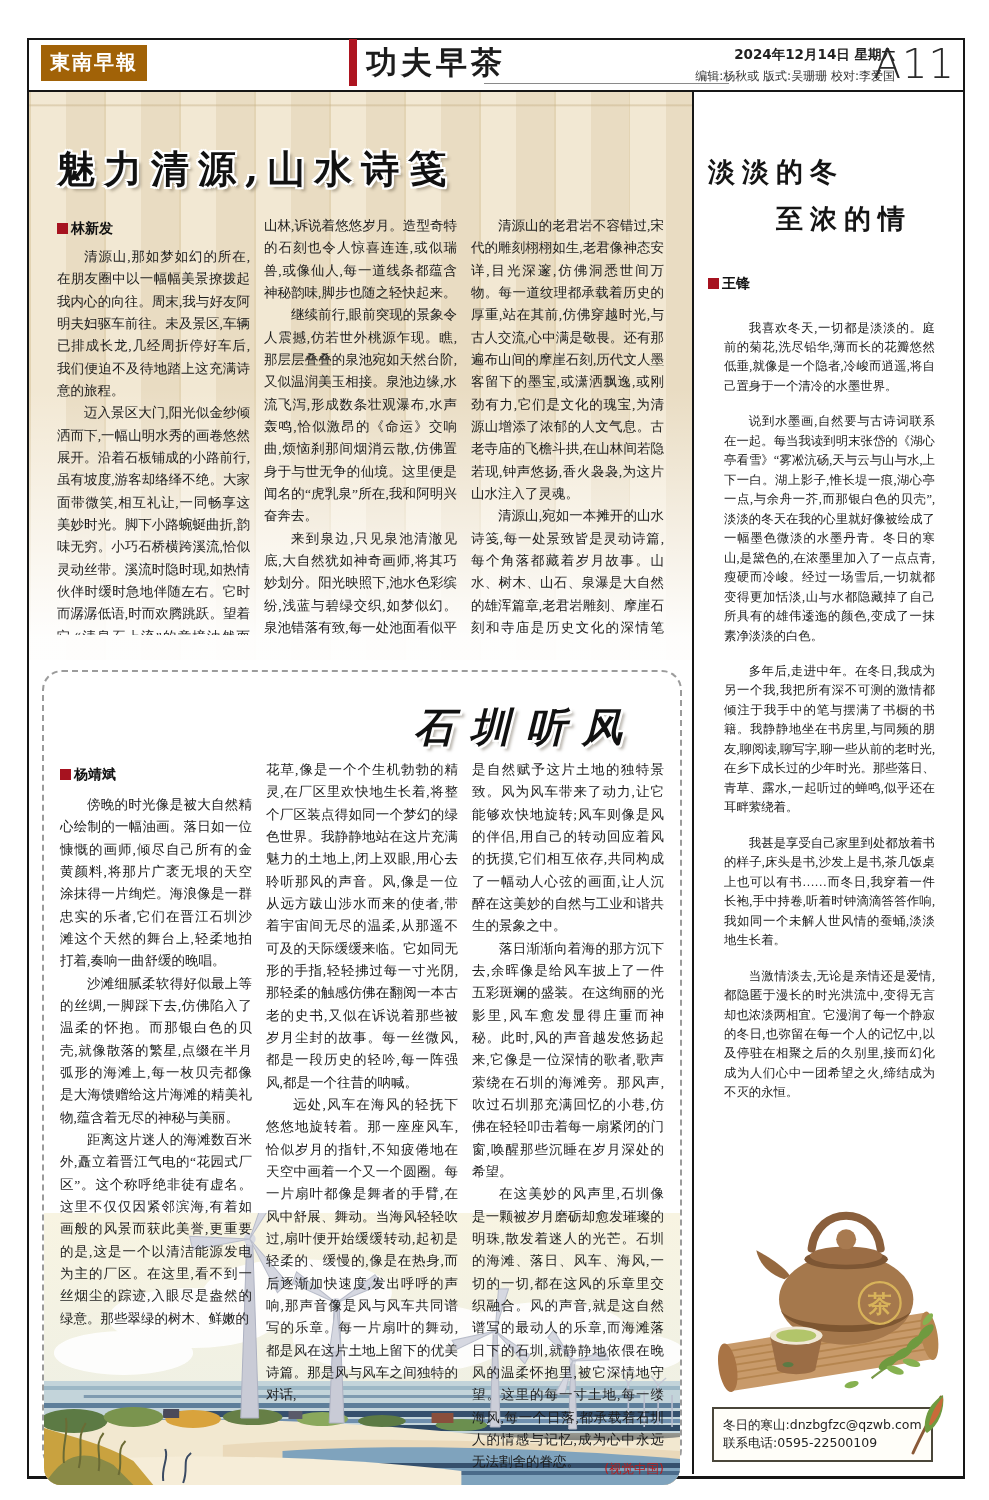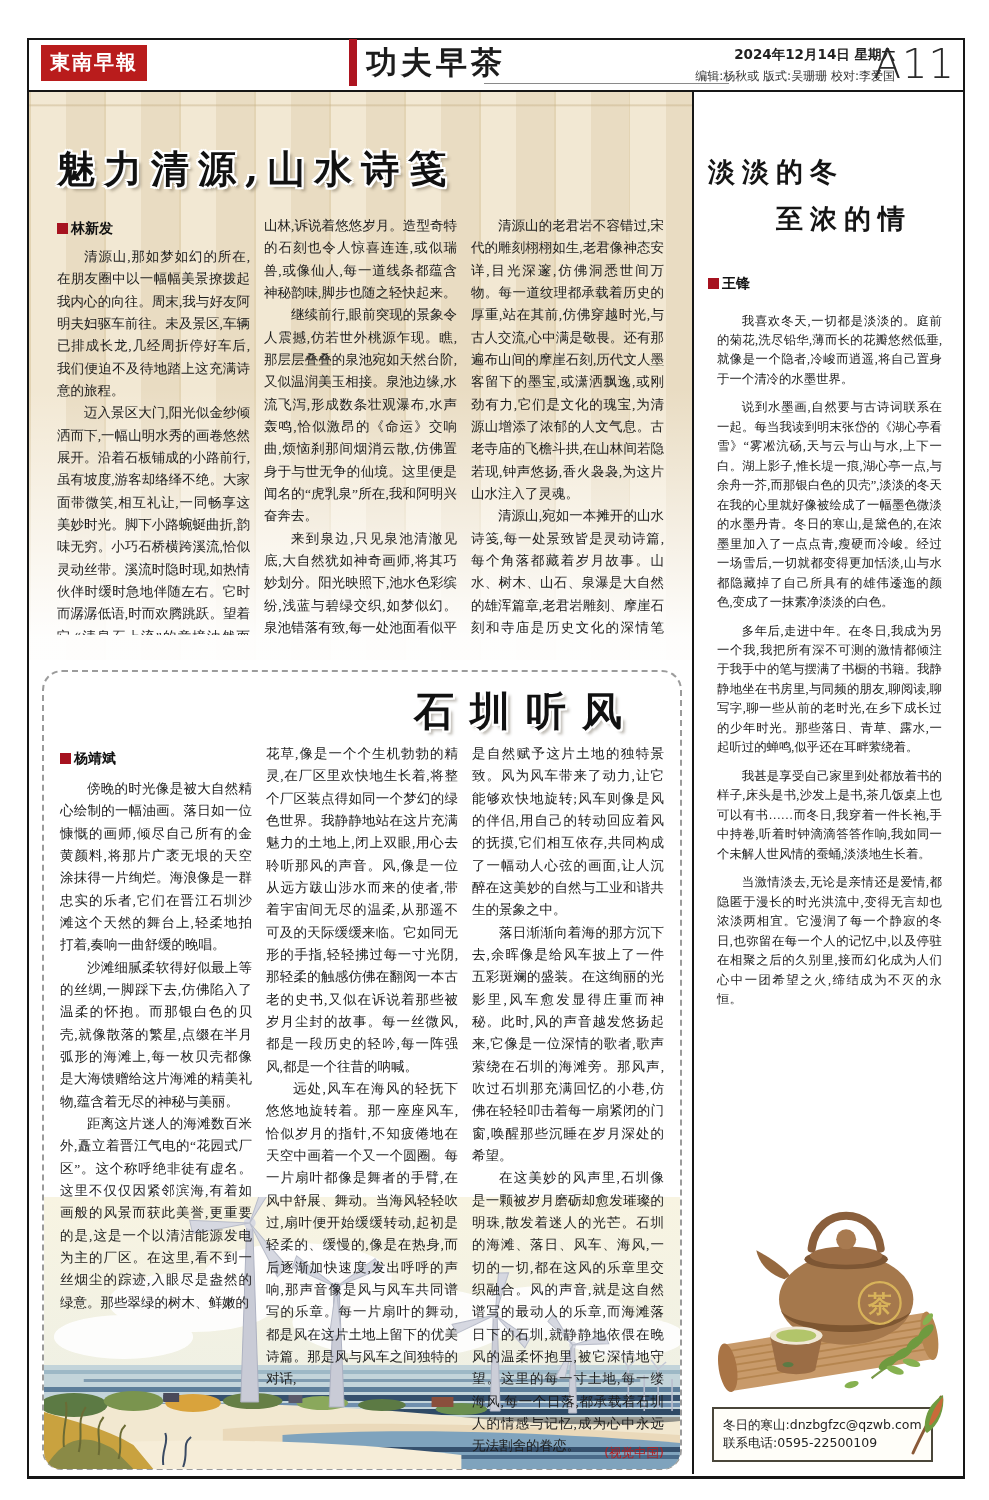--- a/index.html
+++ b/index.html
@@ -5,21 +5,21 @@
   html,body{margin:0;padding:0;}
   body{
     width:989px;height:1500px;position:relative;background:#ffffff;
     font-family:"Liberation Serif","DejaVu Serif",serif;
     color:#1c1c1c;overflow:hidden;
   }
   
   .frame{position:absolute;left:27px;top:38px;width:934px;height:1436px;border:2px solid #161616;border-bottom-width:3px;background:#fff;}
   
   .header{position:absolute;left:0;top:0;width:100%;height:50px;border-bottom:2px solid #161616;background:#fff;}
-  .brand{position:absolute;left:12px;top:5px;background:#b91c1c;color:#fff;font-weight:900;
+  .brand{position:absolute;left:12px;top:5px;background:#a16207;color:#fff;font-weight:900;
          font-size:20px;letter-spacing:2px;padding:4px 9px 5px;font-family:"DejaVu Serif",serif;}
   .section{position:absolute;left:320px;top:-1px;display:flex;align-items:flex-start;}
   .section-bar{width:8px;height:47px;background:#ad1420;margin-right:9px;}
   .section-title{font-size:31px;font-weight:900;letter-spacing:4px;font-family:"DejaVu Sans","Liberation Sans",sans-serif;line-height:46px;}
   .section-underline{position:absolute;left:455px;top:43px;width:245px;height:1px;background:#8a8a8a;}
   .head-right{position:absolute;right:68px;top:6px;text-align:right;font-family:"DejaVu Sans","Liberation Sans",sans-serif;}
   .date-line{font-size:13.5px;font-weight:700;color:#222;}
   .staff-line{font-size:12px;color:#333;margin-top:4px;}
   .page-no{position:absolute;right:8px;top:1px;font-size:40px;font-weight:200;letter-spacing:1px;color:#2a2a2a;
            font-family:"DejaVu Sans","Liberation Sans",sans-serif;}
@@ -41,35 +41,35 @@
   .author-sq{width:11px;height:11px;background:#a6121f;margin-right:3px;flex:0 0 auto;}
   .cols{display:flex;gap:14px;margin-top:22px;}
   .col{flex:1 1 0;font-size:13.5px;line-height:1.655;text-align:justify;overflow:visible;}
   .col p{margin:0;text-indent:2em;}
   .col p.cont{text-indent:0;}
   .a1-cols{height:420px;overflow:hidden;margin-top:20px;}
   .a1-cols .author-row{margin:2px 0 6px;}
   
   .article2{position:relative;margin:10px 10px 0 13px;height:800px;box-sizing:border-box;
     border:2px dashed #9b9b9b;border-radius:20px;padding:8px 16px 0;background:#fff;}
-  .a2-title{text-align:right;padding-right:26px;font-size:40px;letter-spacing:16px;margin-top:4px;}
+  .a2-title{text-align:right;padding-right:26px;font-size:40px;letter-spacing:16px;margin-top:20px;font-style:italic;}
   .a2-cols{position:relative;z-index:2;height:452px;margin-top:4px;}
   .a2-cols .author-row{margin:4px 0 8px;}
   .illustration{position:relative;z-index:1;margin:2px -16px 0;height:272px;border-radius:0 0 17px 17px;overflow:hidden;}
   .illustration svg{display:block;width:100%;height:100%;}
   .photo-credit{position:absolute;right:16px;bottom:7px;z-index:3;font-size:12.5px;color:#b91c1c;
     font-family:"DejaVu Sans","Liberation Sans",sans-serif;}
   
   .right-inner{position:relative;height:100%;box-sizing:border-box;padding:0 10px 0 14px;}
   .a3-title{margin-top:56px;font-size:27px;letter-spacing:7px;font-weight:700;color:#151515;
     font-family:"DejaVu Sans","Liberation Sans",sans-serif;line-height:1.75;}
   .a3-title .l2{display:block;padding-left:68px;}
   .a3-author{margin-top:32px;align-items:center;}
   .a3-text{margin-top:10px;height:876px;overflow:hidden;font-size:12.4px;line-height:1.57;text-align:justify;}
-  .a3-text p{margin:9px;text-indent:2em;}
+  .a3-text p{margin:16px;text-indent:2em;}
   .teapot-wrap{margin:4px 0 0 2px;width:236px;height:218px;}
   .teapot-wrap svg{display:block;width:100%;height:100%;}
   .contact-box{position:relative;margin:6px 18px 0 4px;border:2px solid #4a463a;padding:7px 9px;
     font-family:"DejaVu Sans","Liberation Sans",sans-serif;font-size:12.5px;line-height:1.5;color:#222;background:#fffef9;}
   .quill{position:absolute;right:-16px;top:-18px;width:42px;height:64px;}
 </style>
 </head>
 <body>
 
 <div class="frame">

